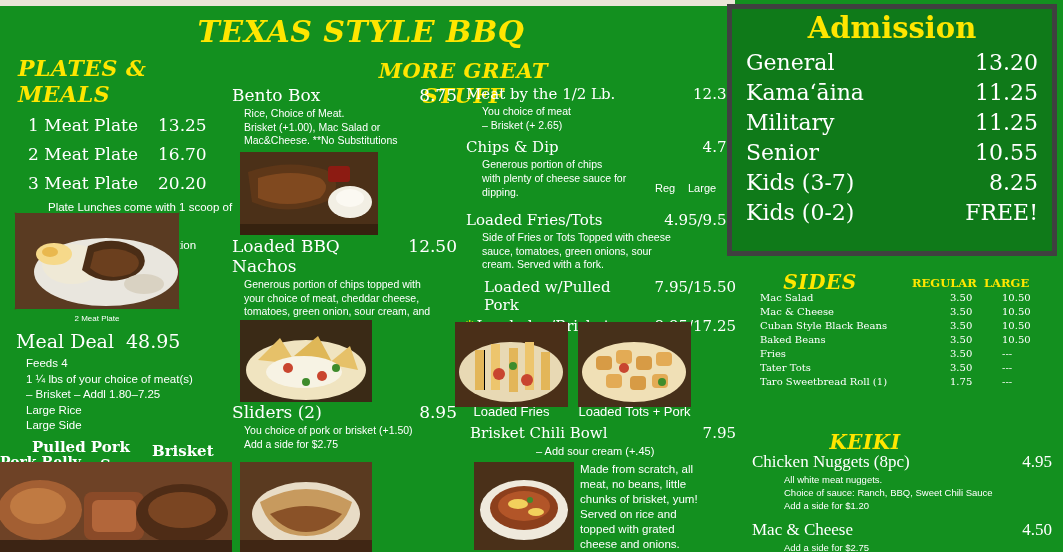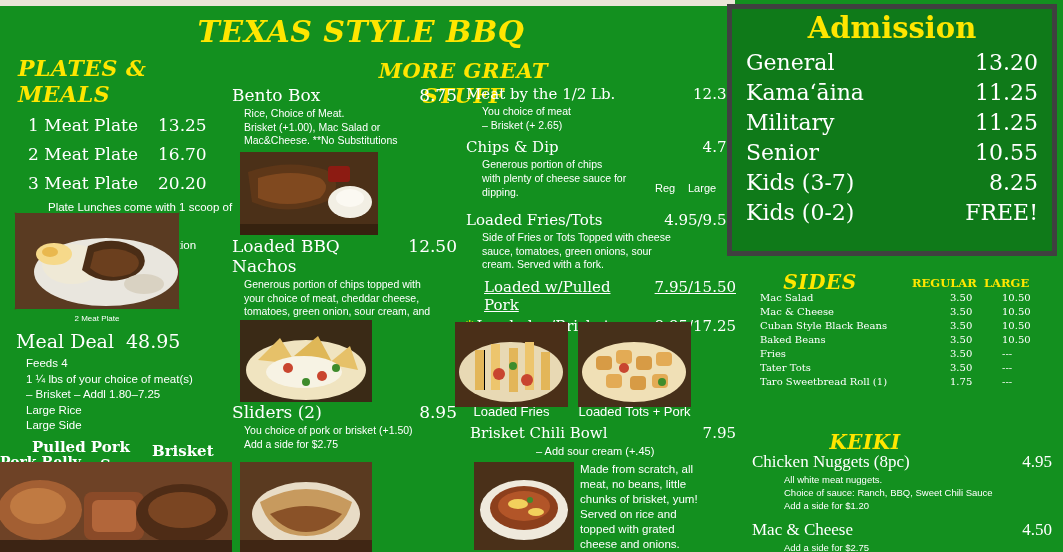--- a/index.html
+++ b/index.html
@@ -259,21 +259,21 @@
 dipping.</div>
 
     <div class="mgs-row" style="margin-top:12px;">
       <span class="nm">Loaded Fries/Tots</span>
       <span class="pr" style="width:80px;">4.95/9.50</span>
     </div>
     <div class="mgs-desc" style="white-space:pre-line;">Side of Fries or Tots Topped with cheese
 sauce, tomatoes, green onions, sour
 cream. Served with a fork.</div>
 
-    <div class="mgs-row" style="padding-left:18px;text-decoration:underline;">
+    <div class="mgs-row" style="padding-left:18px;">
       <span class="nm">Loaded w/Pulled Pork</span>
       <span class="pr" style="width:86px;">7.95/15.50</span>
     </div>
     <div class="mgs-row" style="margin-top:3px;">
       <span class="star" style="margin-right:3px;">*</span>
       <span class="nm">Loaded w/Brisket Chili</span>
       <span class="pr" style="width:86px;">8.95/17.25</span>
     </div>
   </div>
 

